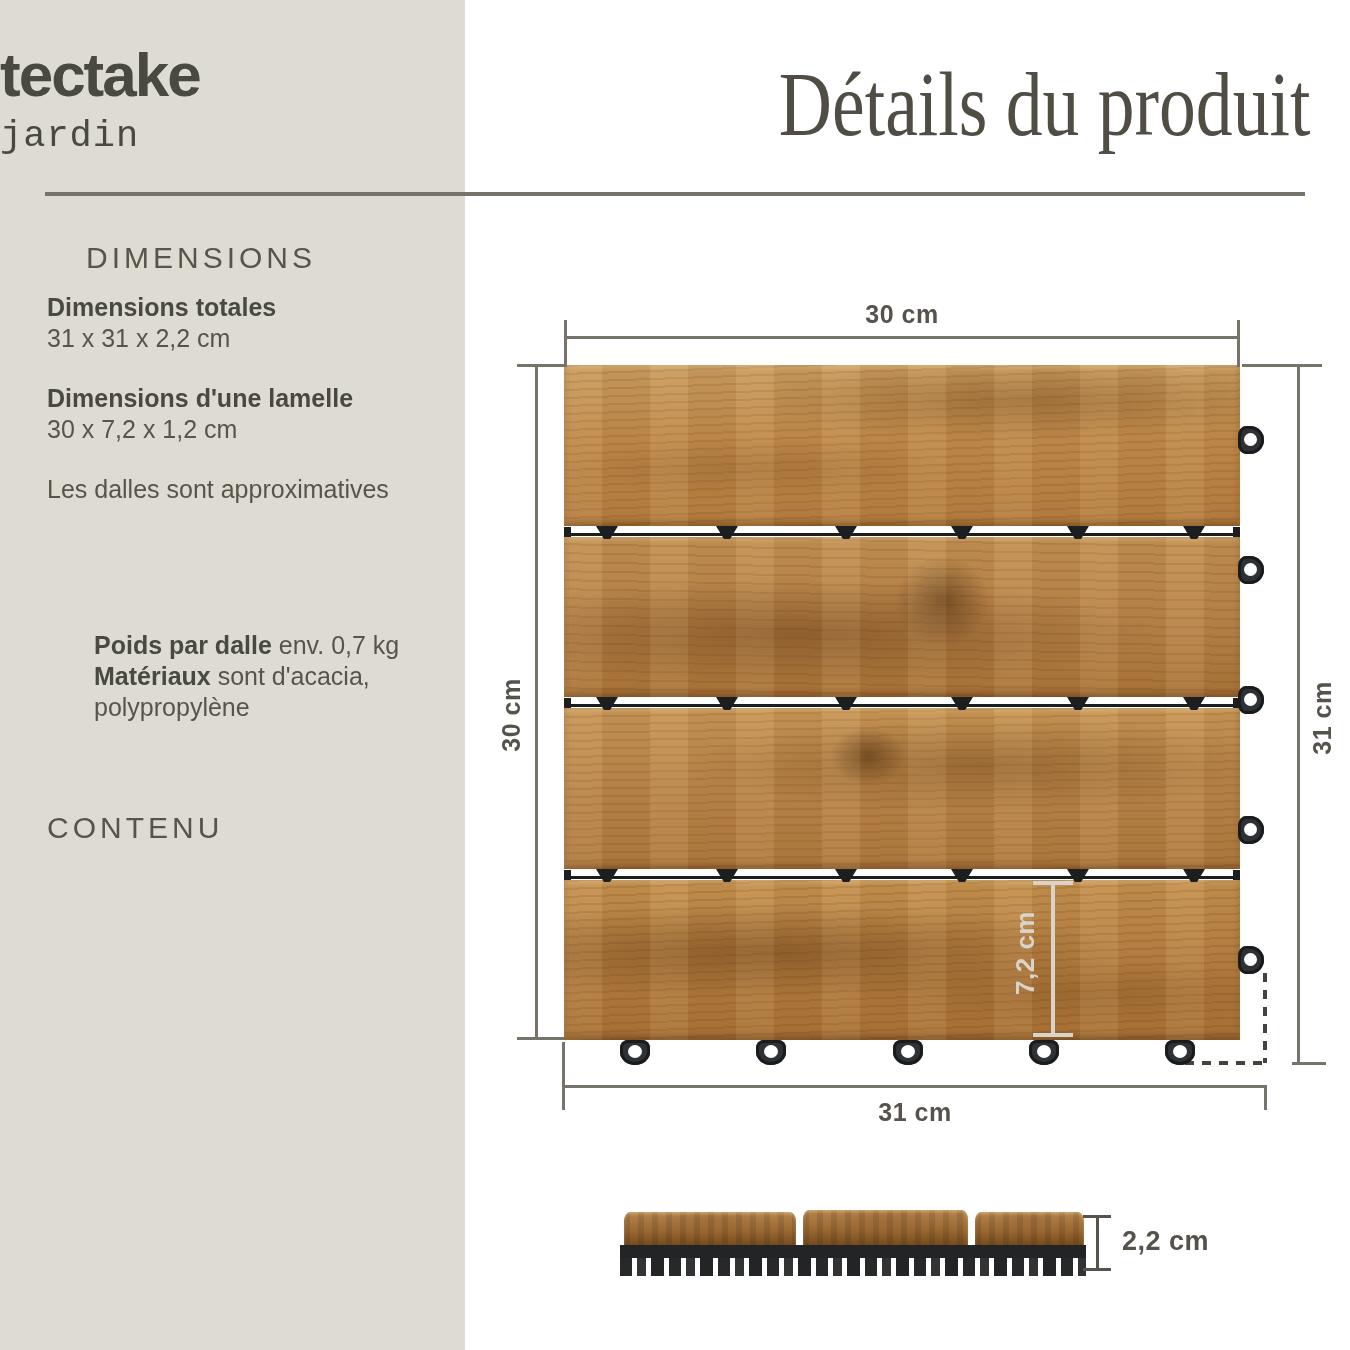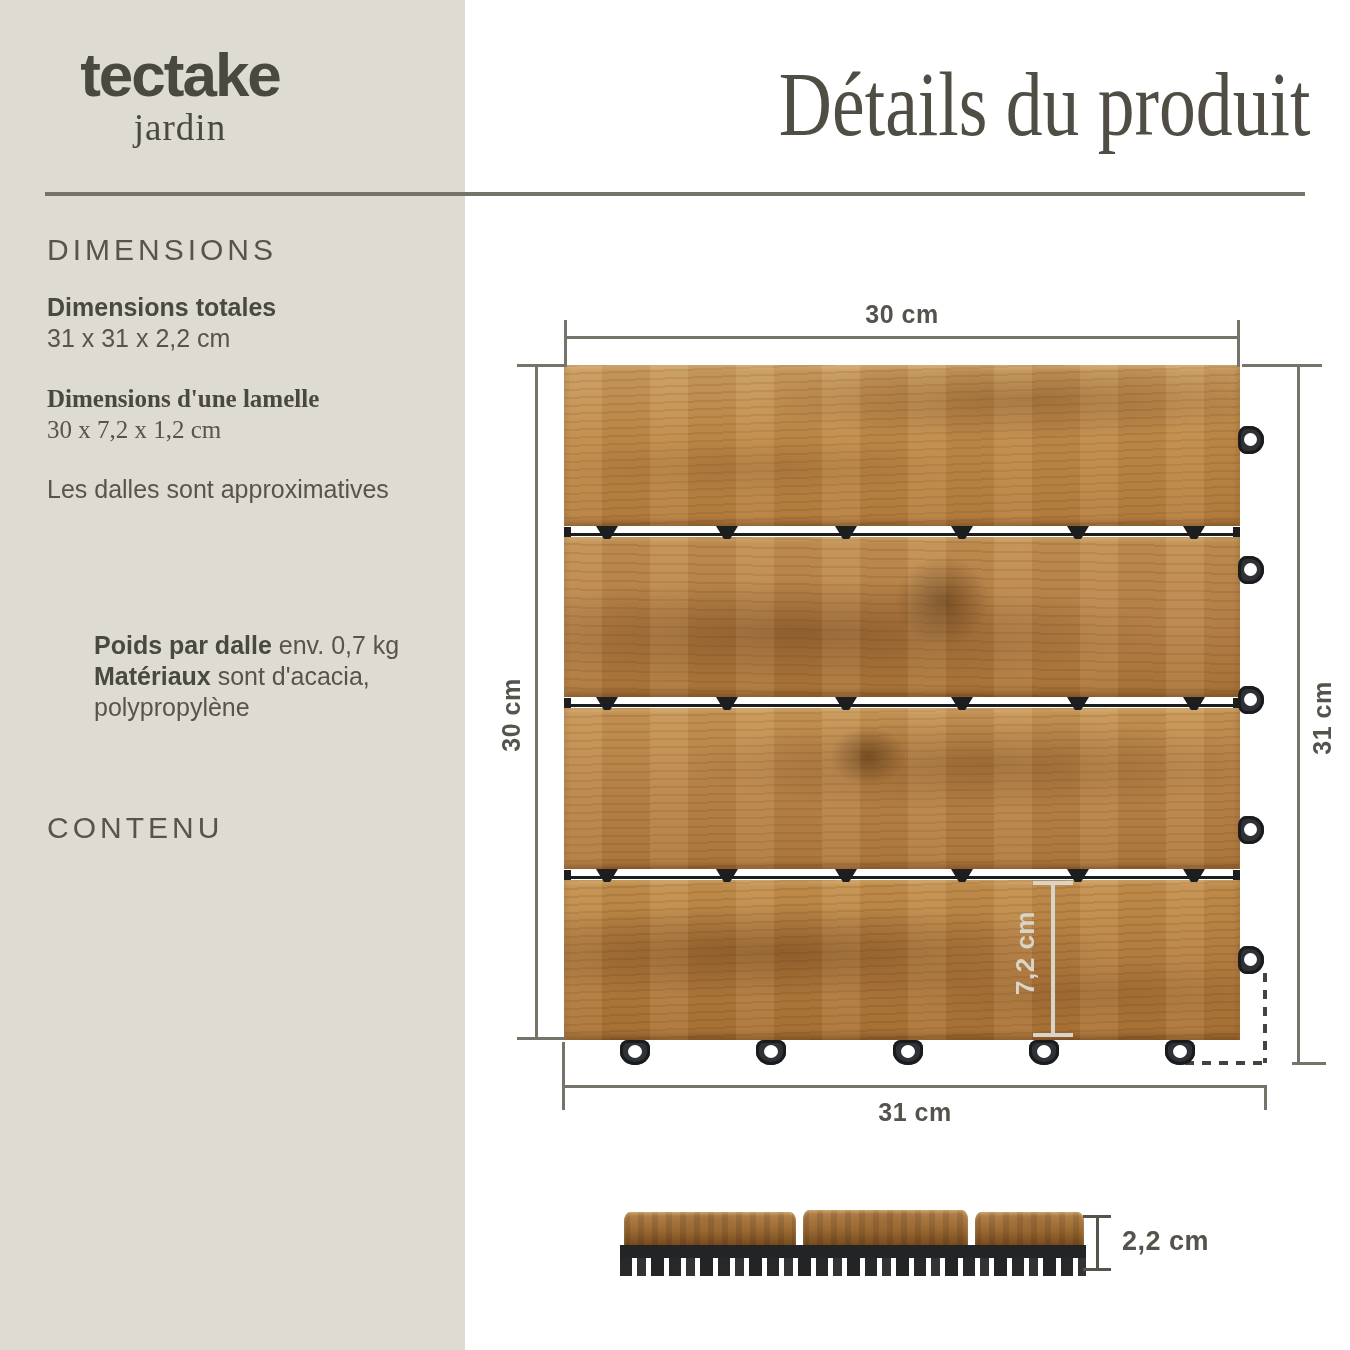--- a/index.html
+++ b/index.html
@@ -1,23 +1,23 @@
 <!DOCTYPE html>
 <html style="--sidebar-bg: #DDDBD2; --ink: #57554B; --ink-strong: #4A4940; --line: #76746A; --line-dark: #45443C; --light: #D8D4C9; --plastic: #2E3237; --wood-light: #C99C60; --wood-mid: #B57E40; --wood-dark: #8A5C26;"><head>
 <meta charset="utf-8">
 <style>
   html,body{margin:0;padding:0;background:#fff;}
   .page{position:relative;width:1350px;height:1350px;background:#fff;overflow:hidden;
         font-family:"Liberation Sans",sans-serif;color:var(--ink,#57554B);}
 
   
   .sidebar{position:absolute;left:0;top:0;width:465px;height:1350px;background:var(--sidebar-bg,#DDDBD2);}
-  .logo{position:absolute;left:0;top:44px;width:360px;text-align:center;}
+  .logo{position:absolute;left:0;top:44px;width:360px;text-align:left;}
   .logo-brand{font-size:62px;font-weight:700;letter-spacing:-2px;line-height:1;color:var(--ink-strong,#4A4940);}
-  .logo-sub{font-family:Liberation Serif, serif;font-size:37px;line-height:1;margin-top:3px;letter-spacing:1px;color:var(--ink-strong,#4A4940);}
+  .logo-sub{font-family:Liberation Mono, monospace;font-size:37px;line-height:1;margin-top:12px;letter-spacing:1px;color:var(--ink-strong,#4A4940);}
   .divider{position:absolute;left:45px;top:192px;width:1260px;height:4px;background:var(--line,#76746A);}
 
   .s-h{position:absolute;left:47px;font-size:30px;font-weight:400;letter-spacing:4px;color:var(--ink,#57554B);}
   .s-b{position:absolute;left:47px;font-size:25px;line-height:31px;color:var(--ink,#57554B);}
   .s-b b{font-weight:700;color:var(--ink-strong,#4A4940);}
 
   
   .title{position:absolute;top:56px;right:40px;margin:0;font-family:"Liberation Serif",serif;
          font-weight:400;font-size:92px;line-height:1.05;color:#504E44;white-space:nowrap;
          transform:scaleX(.8);transform-origin:100% 50%;}
@@ -90,26 +90,26 @@
 <body>
 
 <div class="page">
 
   <aside class="sidebar">
     <div class="logo">
       <div class="logo-brand">tectake</div>
       <div class="logo-sub">jardin</div>
     </div>
 
-    <h2 class="s-h" style="top:208px;">DIMENSIONS</h2>
+    <h2 class="s-h" style="top:216px;margin-left:39px;">DIMENSIONS</h2>
     <div class="s-b" style="top:292px;">
       <b>Dimensions totales</b><br>
       <span>31 x 31 x 2,2 cm</span>
     </div>
-    <div class="s-b" style="top:383px;font-family:Liberation Serif, serif;">
+    <div class="s-b" style="top:383px;">
       <b>Dimensions d'une lamelle</b><br>
       <span>30 x 7,2 x 1,2 cm</span>
     </div>
     <div class="s-b" style="top:474px;">Les dalles sont approximatives</div>
 
     <div class="s-b" style="top:630px;margin-left:47px;">
       <b>Poids par dalle</b>
       <span>env. 0,7 kg</span><br>
       <b>Matériaux</b>
       <span>sont d'acacia,</span><br>

